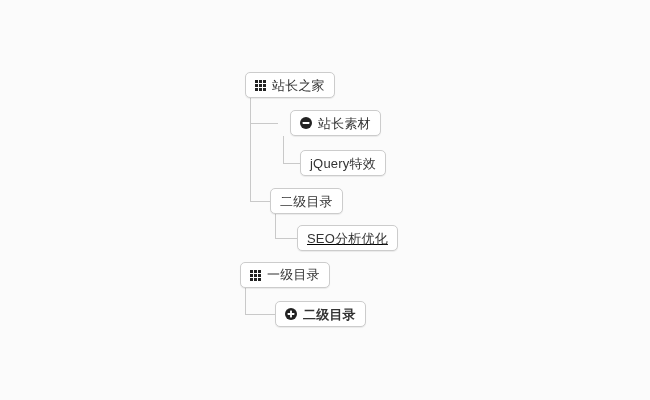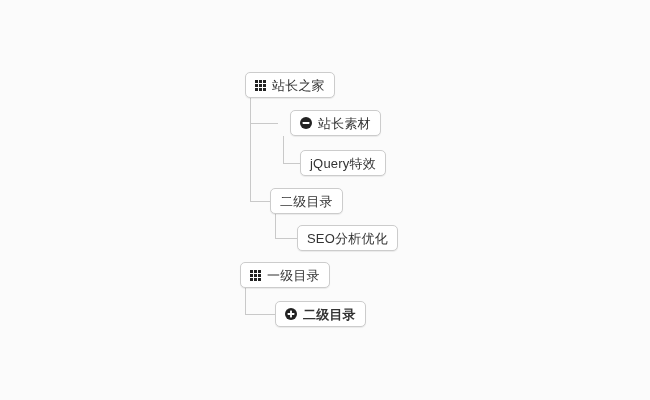--- a/index.html
+++ b/index.html
@@ -113,28 +113,28 @@
   </div>
 
   <div class="node" style="left:300px; top:150px;justify-content:center;">
     <span class="node-label">jQuery特效</span>
   </div>
 
   <div class="node" style="left:270px; top:188px;">
     <span class="node-label">二级目录</span>
   </div>
 
-  <div class="node" style="left:297px; top:225px;">
+  <div class="node" style="left:297px; top:225px;text-decoration:underline;">
     <span class="node-label">SEO分析优化</span>
   </div>
 
   <div class="line line-v" style="left:245px; top:288px; height:26px;"></div>
   <div class="line line-h" style="left:245px; top:314px; width:30px;"></div>
 
-  <div class="node" style="left:240px; top:262px;">
+  <div class="node" style="left:240px; top:262px;font-family:Liberation Mono, monospace;">
     <span class="icon icon-grid">
       <svg viewBox="0 0 11 11" width="11" height="11" aria-hidden="true">
         <rect x="0" y="0" width="3" height="3" fill="#222222"></rect>
         <rect x="4" y="0" width="3" height="3" fill="#222222"></rect>
         <rect x="8" y="0" width="3" height="3" fill="#222222"></rect>
         <rect x="0" y="4" width="3" height="3" fill="#222222"></rect>
         <rect x="4" y="4" width="3" height="3" fill="#222222"></rect>
         <rect x="8" y="4" width="3" height="3" fill="#222222"></rect>
         <rect x="0" y="8" width="3" height="3" fill="#222222"></rect>
         <rect x="4" y="8" width="3" height="3" fill="#222222"></rect>

